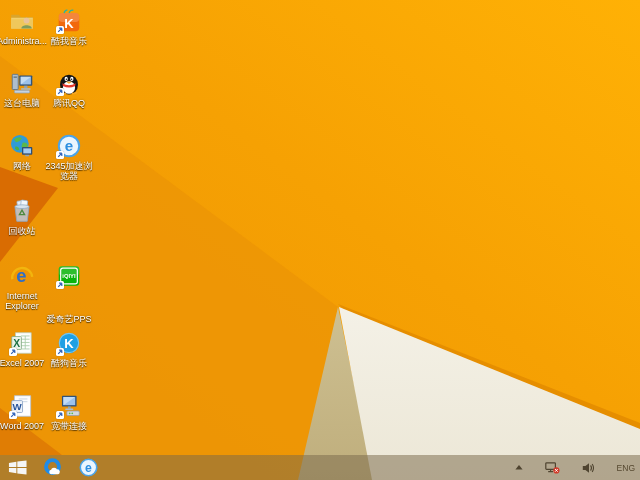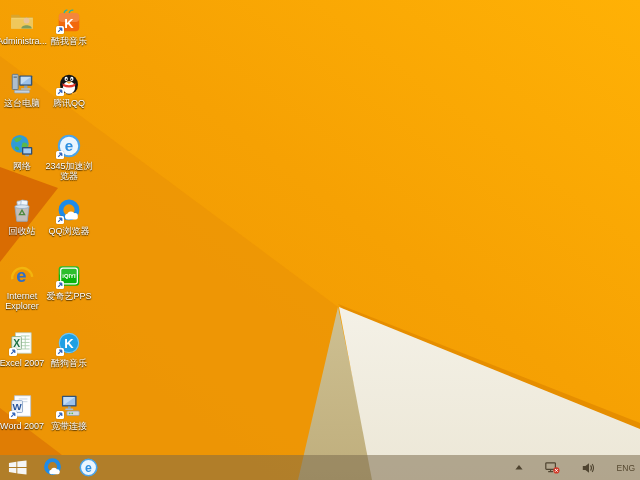--- a/index.html
+++ b/index.html
@@ -192,52 +192,33 @@
  <rect x="11" y="2.2" width="6" height="6" rx="0.8" fill="#F2F7FD" stroke="#9FB6CF" stroke-width="0.7" transform="rotate(7 14 5)"></rect>
  <path d="M5.5 8 L18.5 8 L16.8 21.5 L7.2 21.5 Z" fill="rgba(190,208,226,0.82)" stroke="#90A8C2" stroke-width="0.8"></path>
  <ellipse cx="12" cy="8" rx="6.5" ry="1.7" fill="#D9E5F1" stroke="#90A8C2" stroke-width="0.7"></ellipse>
  <path d="M12 11.2 L9.6 15.4 L14.4 15.4 Z" fill="none" stroke="#4C8A3F" stroke-width="1.2"></path>
           </svg>
         </div>
         <div class="lbl">
           <div>回收站</div>
         </div>
       </div>
-      <div class="dicon" style="left: 43px; top: 198px;">
-        <div class="art">
-          <svg viewBox="0 0 24 24">
- <circle cx="12" cy="11" r="7.4" fill="none" stroke="#1E8BE8" stroke-width="4.4"></circle>
- <circle cx="13.8" cy="15.8" r="3.4" fill="#fff"></circle>
- <circle cx="17.6" cy="16.4" r="2.5" fill="#fff"></circle>
- <circle cx="10.9" cy="17.2" r="2.6" fill="#fff"></circle>
- <rect x="10.5" y="16.4" width="9.6" height="3.4" rx="1.7" fill="#fff"></rect>
-          </svg>
-          <div class="sc">
-            <svg viewBox="0 0 8 8">
-              <path d="M2.2 5.8 L5.8 2.2 M5.8 2.2 H3.1 M5.8 2.2 V4.9" stroke="#2F62B8" stroke-width="1.2" fill="none"></path>
-            </svg>
-          </div>
-        </div>
-        <div class="lbl">
-          <div>QQ浏览器</div>
-        </div>
-      </div>
       <div class="dicon" style="left: -4px; top: 263px;">
         <div class="art">
           <svg viewBox="0 0 24 24">
  <text x="11.5" y="17.5" font-size="17" font-weight="bold" fill="#2E6EC8" text-anchor="middle" font-family="sans-serif">e</text>
  <path d="M3 15 A 9.2 9.2 0 1 1 21.4 12.8" stroke="#F2B50E" stroke-width="2.2" fill="none"></path>
           </svg>
         </div>
         <div class="lbl">
           <div>Internet</div>
           <div>Explorer</div>
         </div>
       </div>
-      <div class="dicon" style="left: 43px; top: 263px;">
+      <div class="dicon" style="left: 43px; top: 263px; gap: 23px;">
         <div class="art">
           <svg viewBox="0 0 24 24">
  <rect x="2.5" y="3" width="19" height="18" rx="3" fill="#0BB40B"></rect>
  <rect x="2.5" y="3" width="19" height="8.5" rx="3" fill="rgba(255,255,255,0.14)"></rect>
  <rect x="4.3" y="4.8" width="15.4" height="14.4" rx="2" fill="none" stroke="#fff" stroke-width="1.1"></rect>
  <text x="12" y="14" font-size="5.4" font-weight="bold" fill="#fff" text-anchor="middle" font-family="sans-serif">iQIYI</text>
           </svg>
           <div class="sc">
             <svg viewBox="0 0 8 8">
               <path d="M2.2 5.8 L5.8 2.2 M5.8 2.2 H3.1 M5.8 2.2 V4.9" stroke="#2F62B8" stroke-width="1.2" fill="none"></path>

